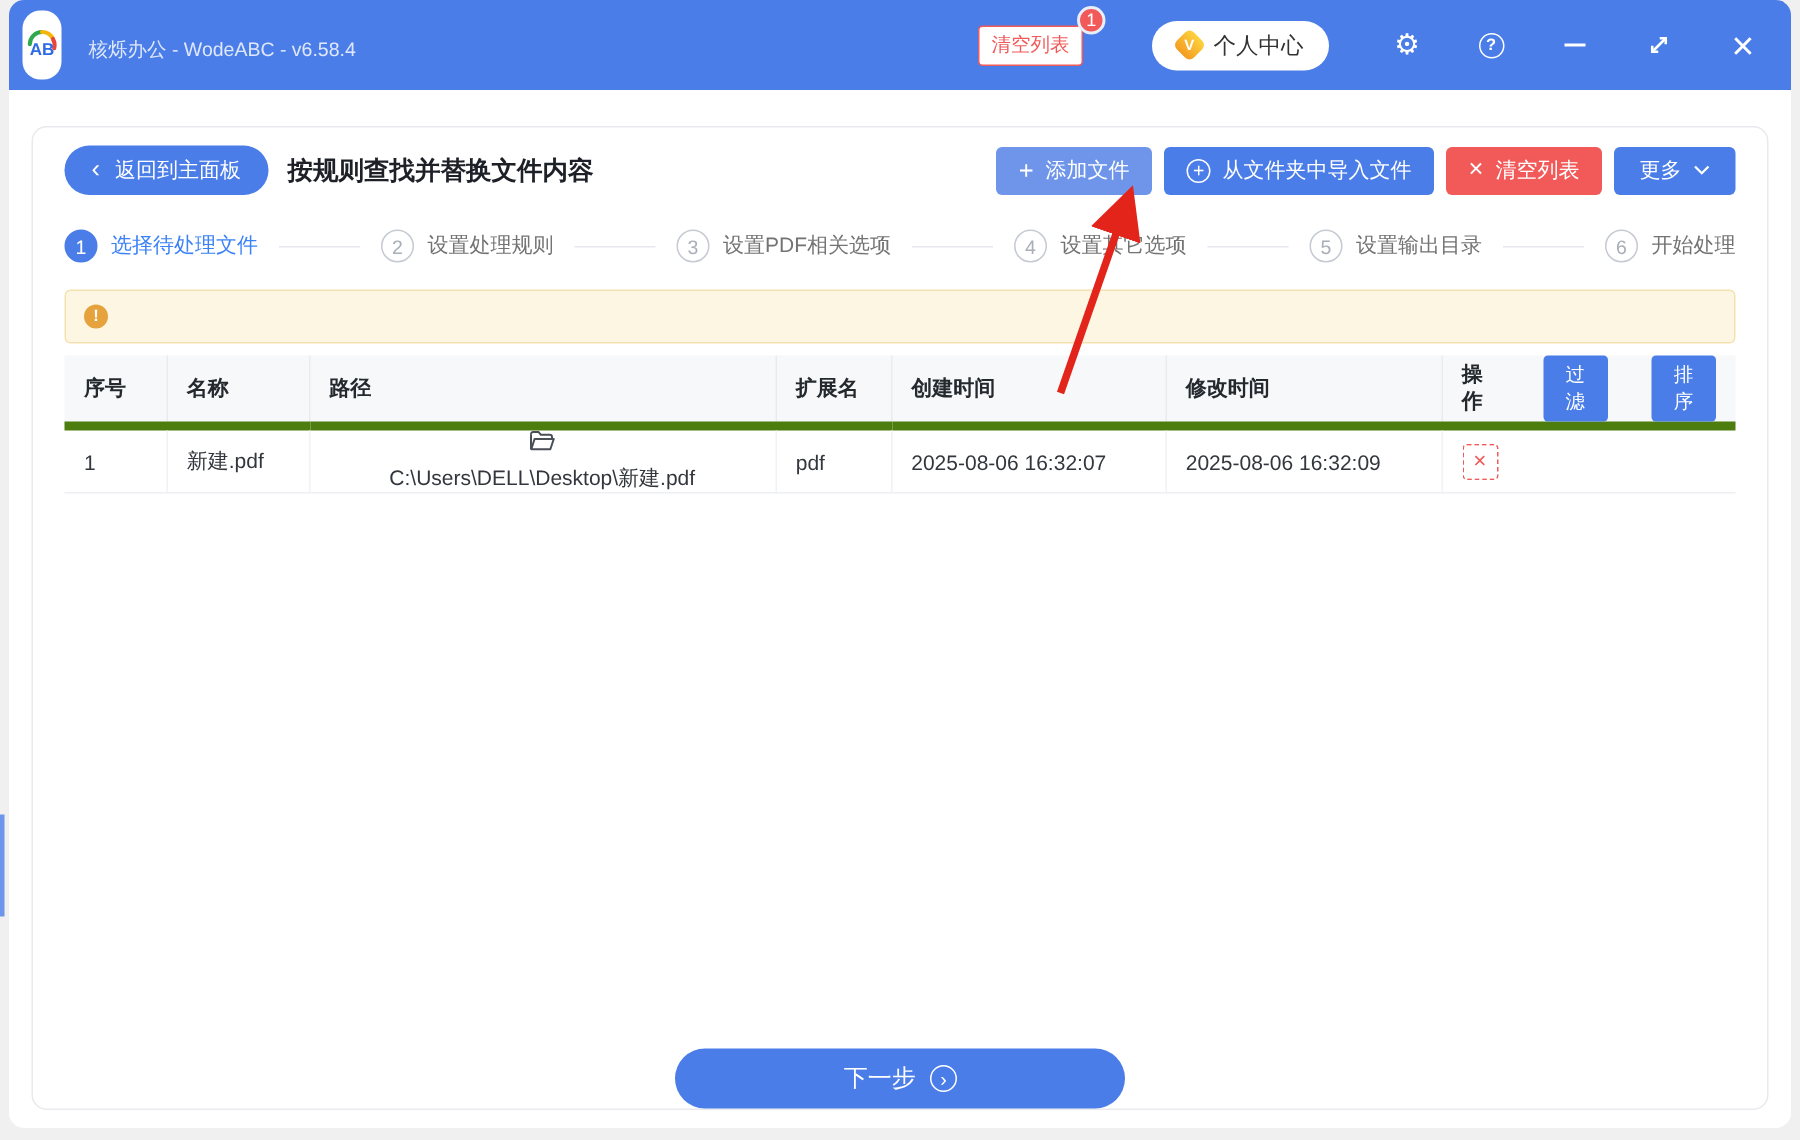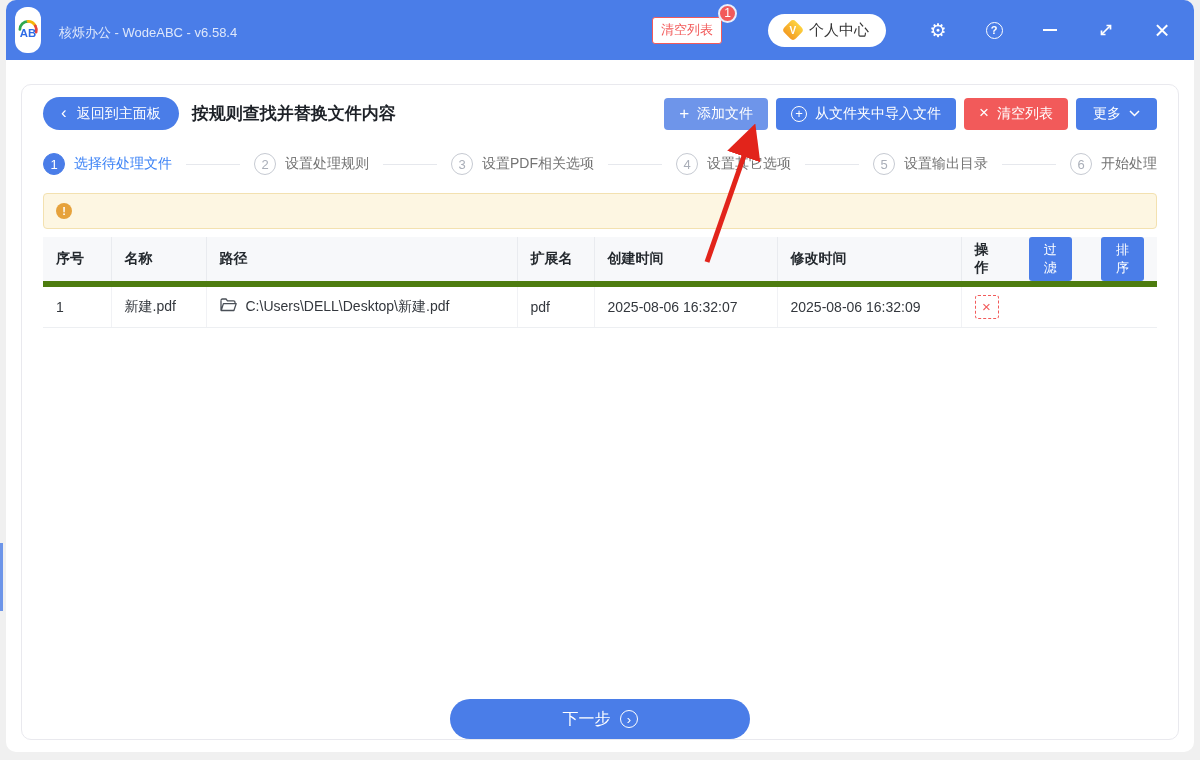--- a/index.html
+++ b/index.html
@@ -89,21 +89,21 @@
   .file-table th:last-child { border-right:none; }
   .file-table td { height:43px; padding:0 13px; font-size:14px; color:#33373d; background:#fff;
     border-bottom:1px solid #edeff2; border-right:1px solid #f1f2f5; }
   .file-table td:last-child { border-right:none; }
   .op-head { display:flex; align-items:center;gap:20px; }
   .mini-btn { background:var(--primary,#4a7de8); color:#fff; border:none; border-radius:3px;
     font-size:13px; padding:4px 10px; margin-left:9px; cursor:pointer; }
   .del-btn { width:24px; height:24px; border:1px dashed var(--danger,#f56c6c); color:var(--danger,#f56c6c);
     background:#fff; border-radius:3px; font-size:15px; line-height:1;
     display:flex; align-items:center; justify-content:center; cursor:pointer; }
-  .path-cell { display:flex; gap:9px; }
+  .path-cell { display:flex; align-items:center; gap:9px;flex-direction:column; }
   .folder-icon svg { display:block; }
 
   
   .next-btn { position:absolute; left:50%; transform:translateX(-50%); bottom:0;
     width:300px; height:40px; border:none; border-radius:20px; background:var(--primary,#4a7de8);
     color:#fff; font-size:16px; display:flex; align-items:center; justify-content:center; gap:9px; cursor:pointer; }
   .next-icon { width:18px; height:18px; border:1.5px solid #fff; border-radius:50%;
     display:flex; align-items:center; justify-content:center; font-size:13px; line-height:1; padding-left:1px; }
 
   .left-strip { position:absolute; left:0; top:543px; width:3px; height:68px; background:#6d95e9; }

